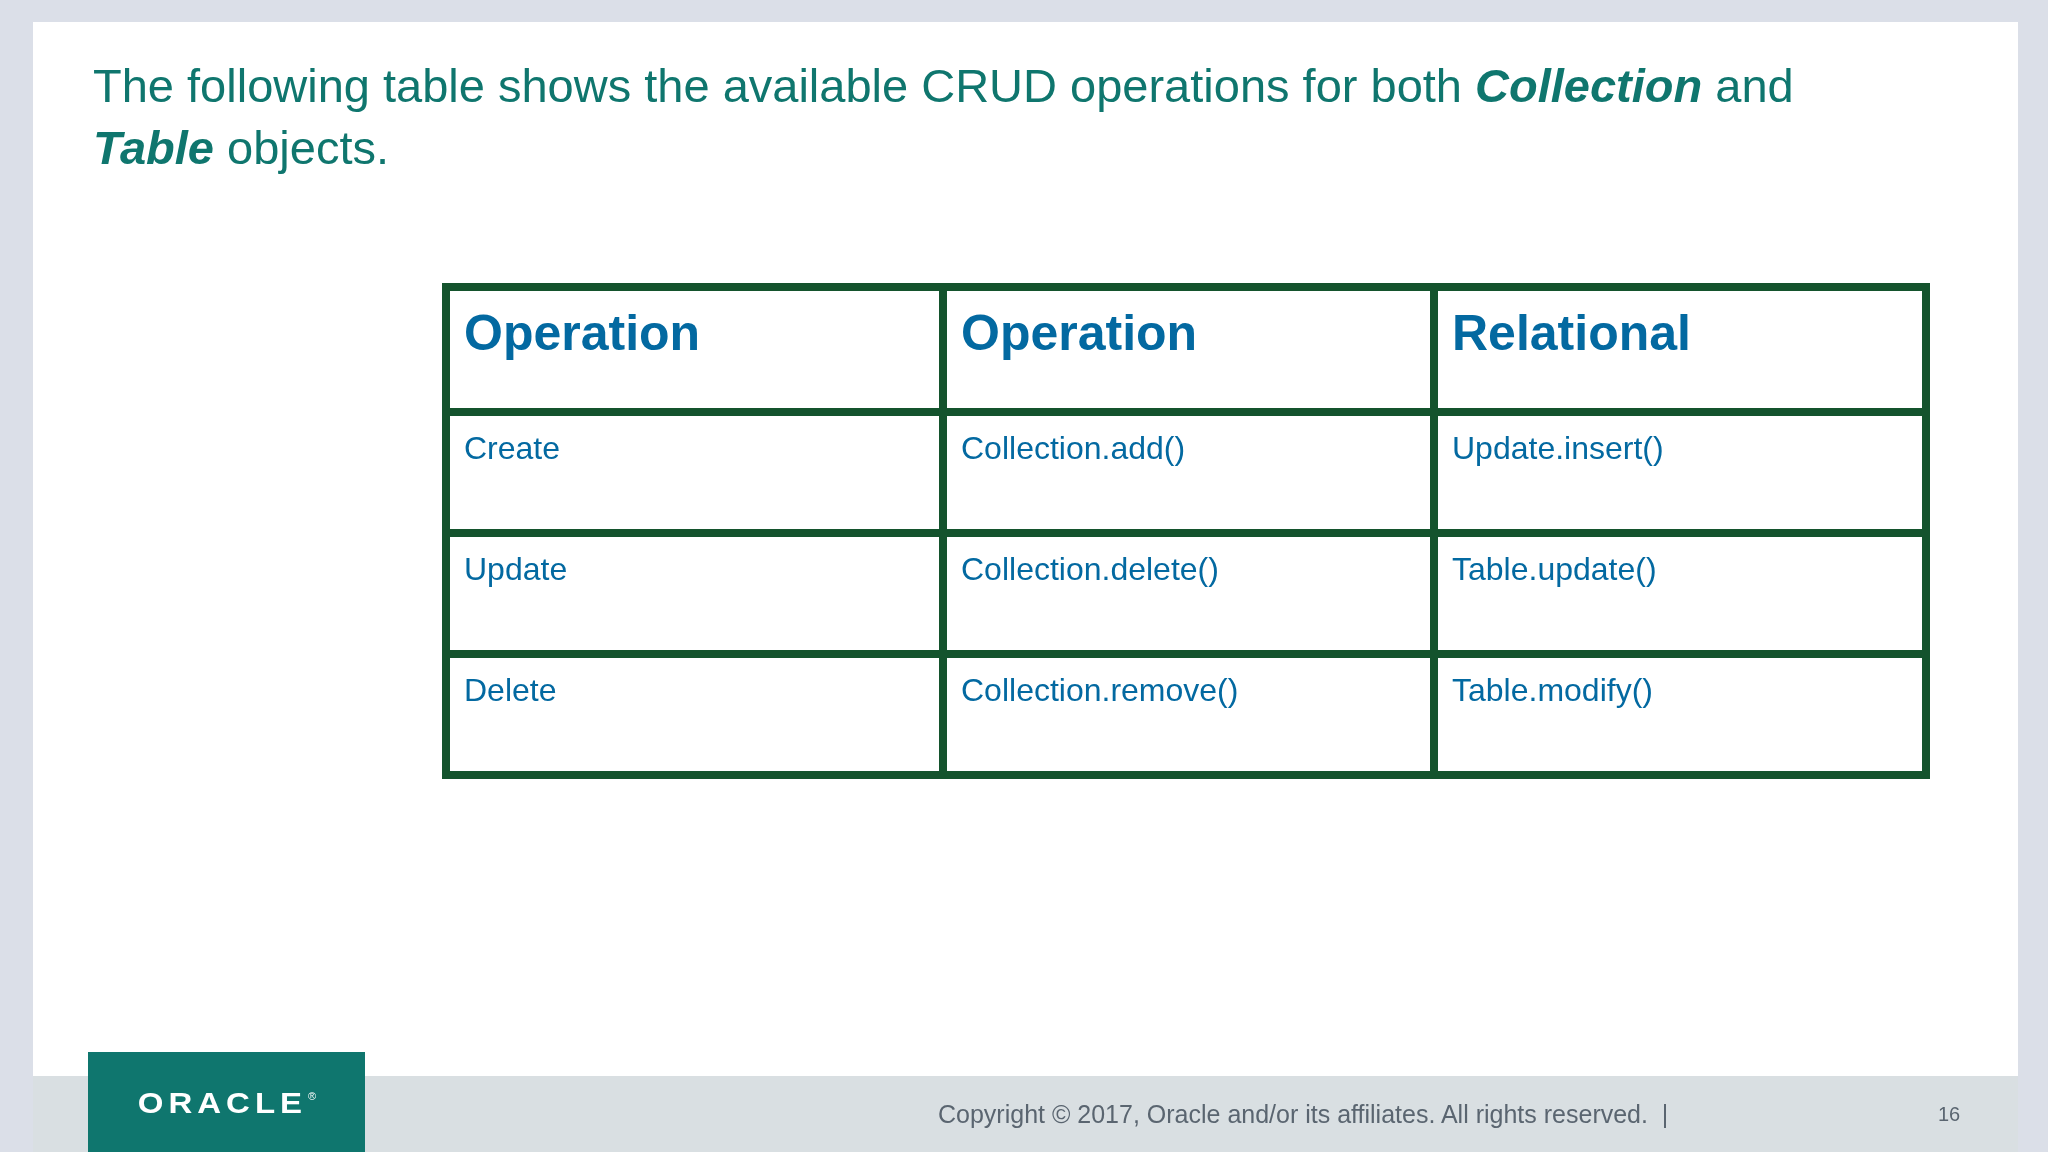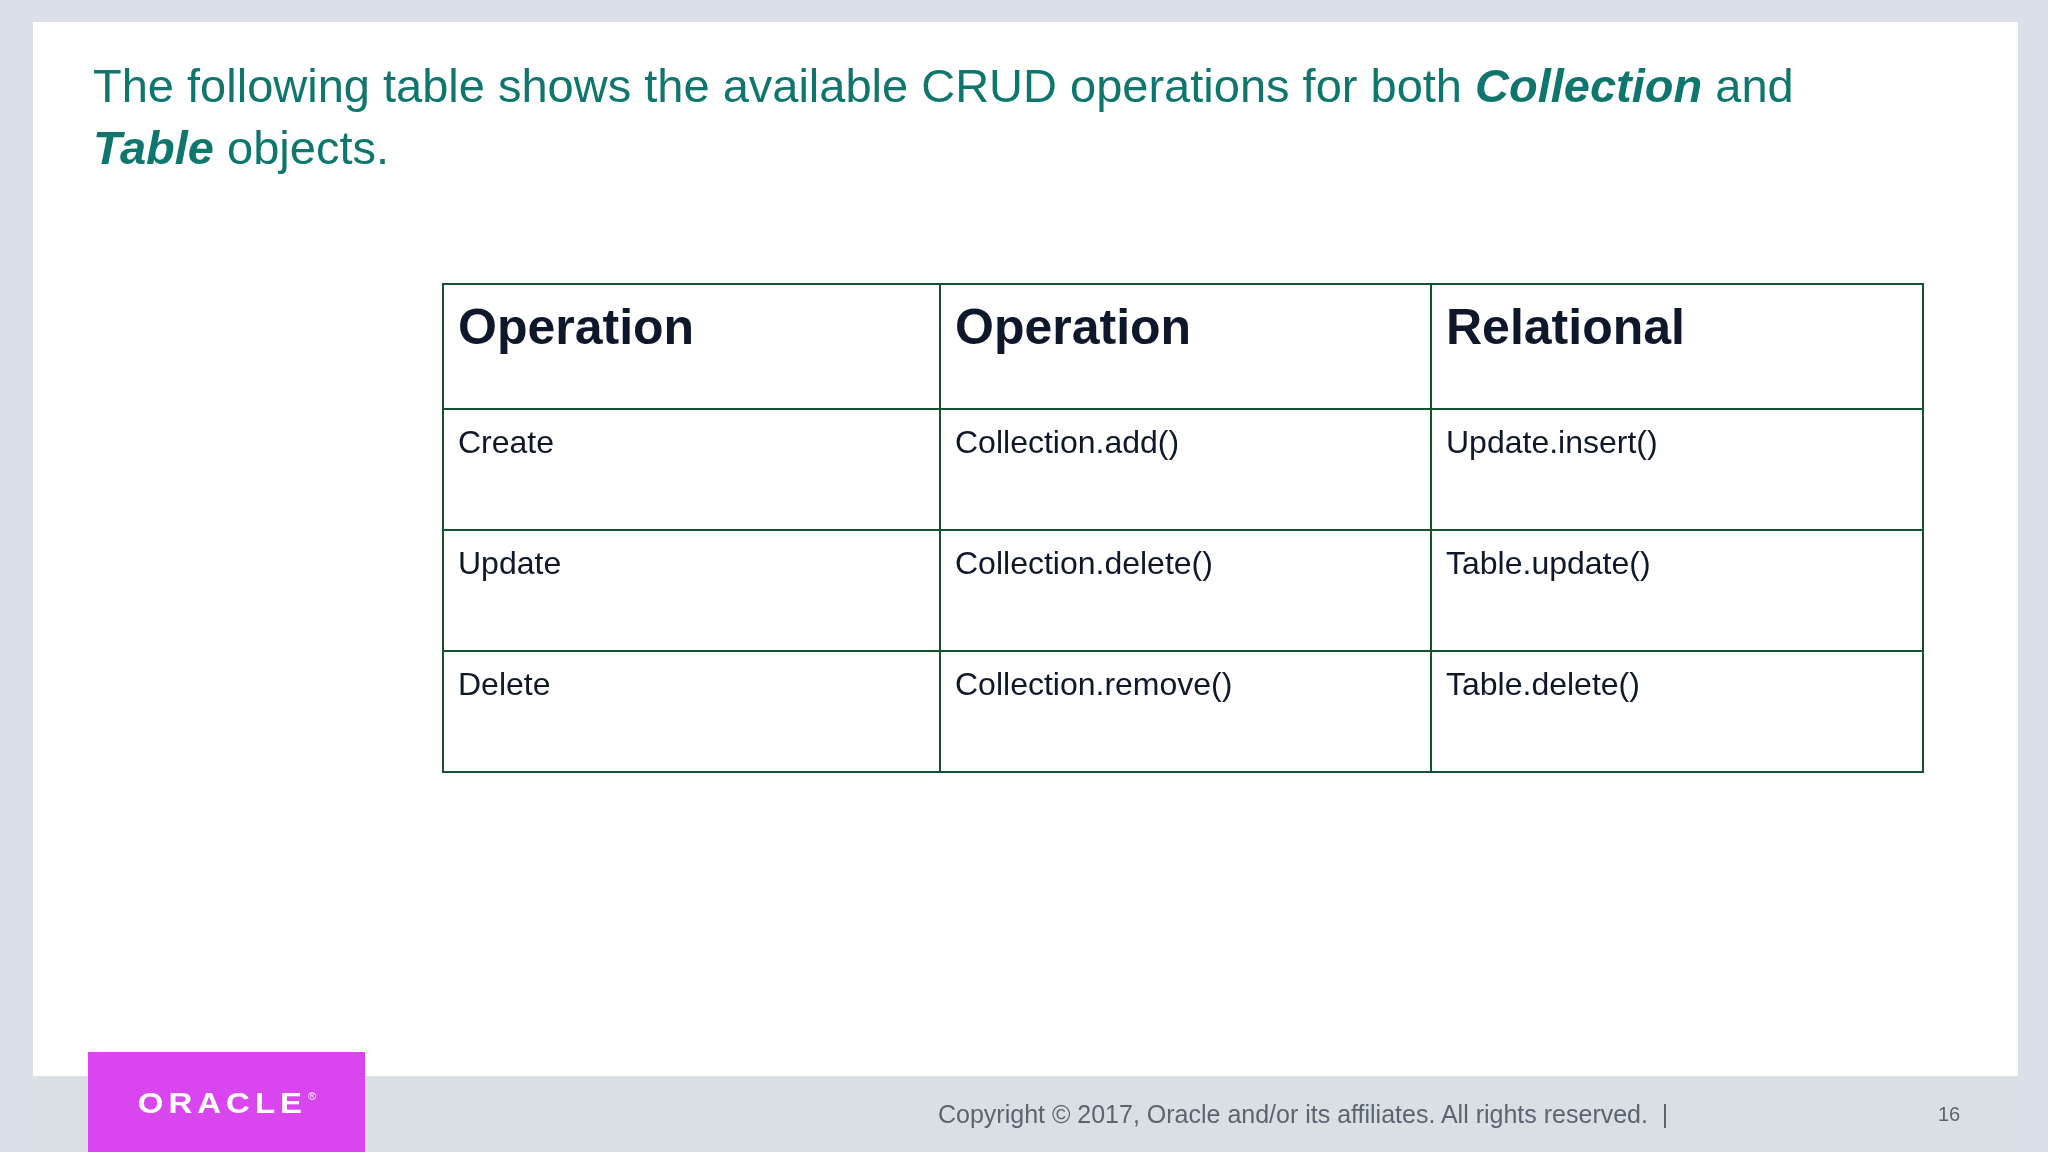--- a/index.html
+++ b/index.html
@@ -58,25 +58,25 @@
     top: 283px;
     width: 1480px;
     border-collapse: collapse;
     table-layout: fixed;
   }
   .crud-table col.c1 { width: 497px; }
   .crud-table col.c2 { width: 491px; }
   .crud-table col.c3 { width: 492px; }
   .crud-table th,
   .crud-table td {
-    border: 2px solid #14532d;
+    border: 8px solid #14532d;
     vertical-align: top;
     text-align: left;
     padding: 14px 10px 10px 14px;
-    color: #0f172a;
+    color: #0369a1;
     line-height: 1.15;
     overflow: hidden;
     white-space: nowrap;
   }
   .crud-table th {
     height: 125px;
     font-size: 50px;
     font-weight: bold;
     box-sizing: border-box;
   }
@@ -87,21 +87,21 @@
     box-sizing: border-box;
   }
 
   
   .oracle-logo {
     position: absolute;
     left: 88px;
     top: 1052px;
     width: 277px;
     height: 100px;
-    background: #d946ef;
+    background: #0f766e;
     display: flex;
     align-items: center;
     justify-content: center;
   }
   .oracle-logo .logo-word {
     color: #ffffff;
     font-size: 33px;
     font-weight: bold;
     letter-spacing: 5px;
     line-height: 1;
@@ -165,21 +165,21 @@
         <td>Update.insert()</td>
       </tr>
       <tr>
         <td>Update</td>
         <td>Collection.delete()</td>
         <td>Table.update()</td>
       </tr>
       <tr>
         <td>Delete</td>
         <td>Collection.remove()</td>
-        <td>Table.delete()</td>
+        <td>Table.modify()</td>
       </tr>
     </tbody>
 </table>
 
 <div class="footer-band"></div>
 
 <div class="oracle-logo">
   <span class="logo-word"><span>ORACLE</span><span class="reg-mark">®</span></span>
 </div>
 

